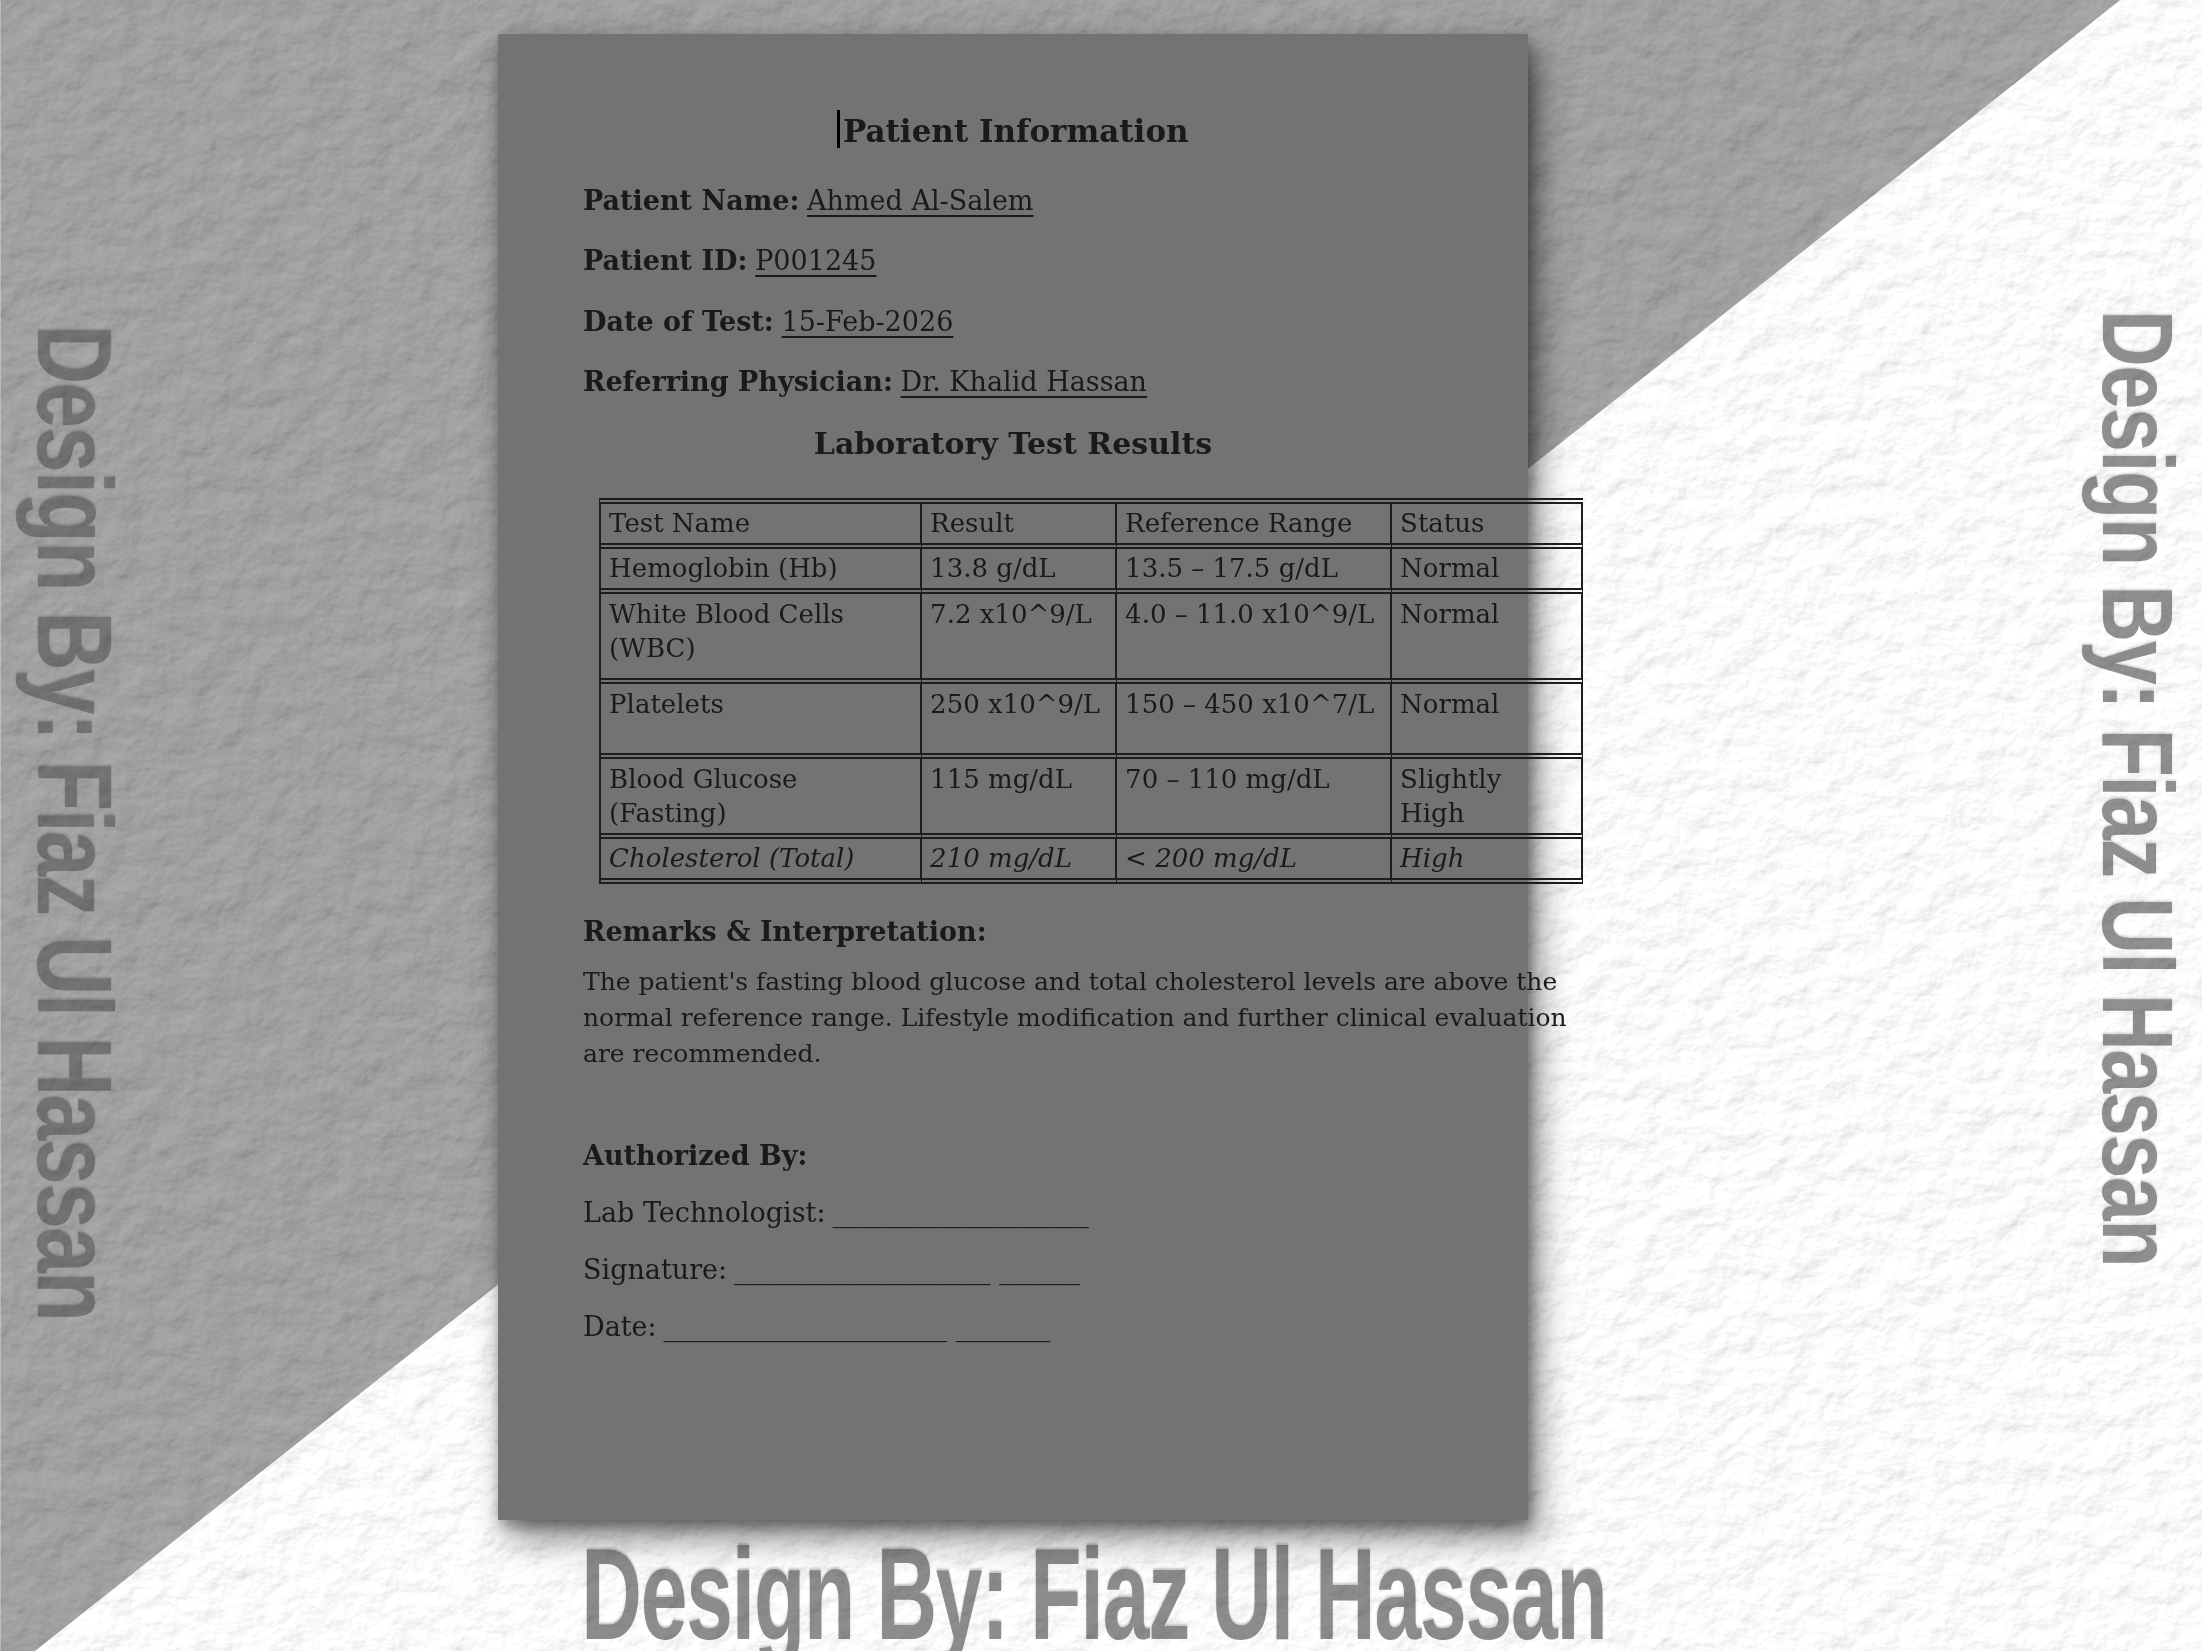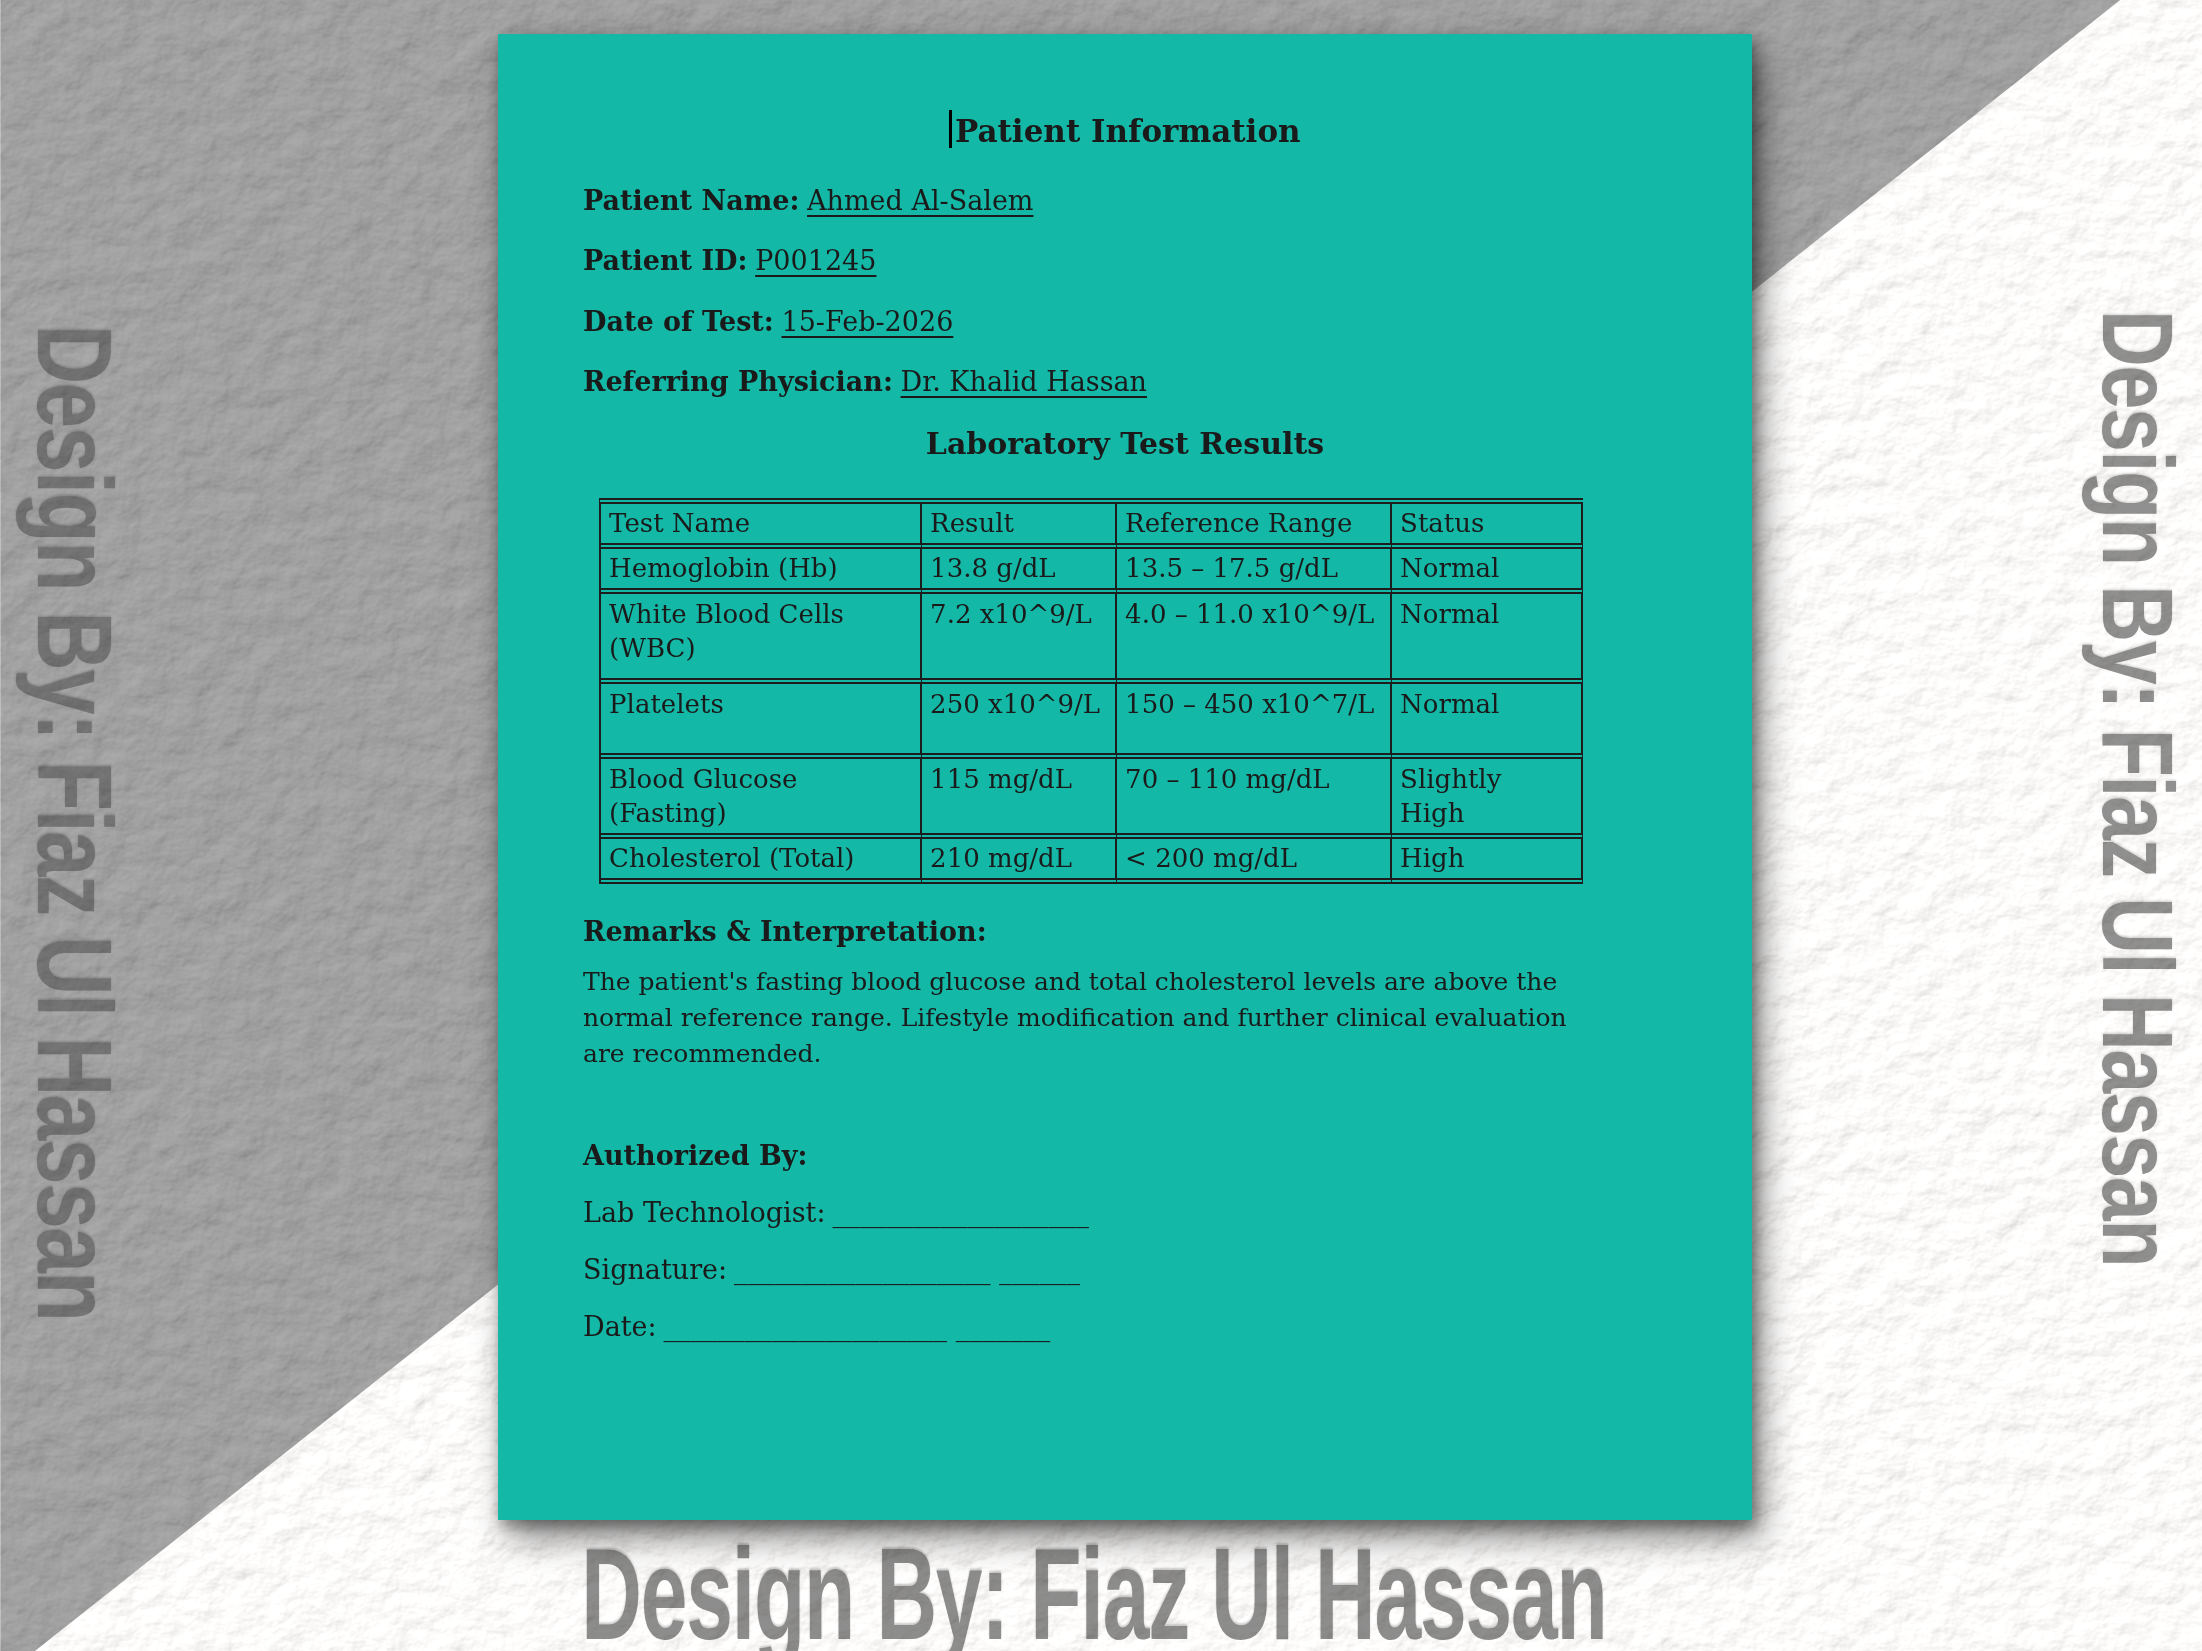--- a/index.html
+++ b/index.html
@@ -39,22 +39,22 @@
     left:1094px;top:1530px;
     font-size:129px;
     color:#8d8d8d;
     transform:translateX(-50%) scaleX(0.65);transform-origin:50% 0;
     text-shadow:0 1.7px 1.7px rgba(255,255,255,0.35), 0 -1.7px 2.6px rgba(0,0,0,0.2);
   }
 
   
   .page{
     position:absolute;z-index:3;
-    left:498px;top:34px;width:1254px;height:1486px;
-    background:#14b8a6;
+    left:498px;top:34px;width:1030px;height:1486px;
+    background:#737373;
     box-shadow:10.3px 17px 33px rgba(0,0,0,0.5), 3.4px 6.9px 12px rgba(0,0,0,0.3);
     box-sizing:border-box;
     padding:76px 85px 0 85px;
   }
   .doc-title{
     text-align:center;font-size:31px;font-weight:bold;line-height:40px;
     margin:0 0 31px 0;
   }
   .caret{
     display:inline-block;width:3px;height:38px;background:#000;
@@ -86,21 +86,21 @@
     white-space:pre-line;
     line-height:34px;
     overflow:hidden;
   }
   table.lab th{font-weight:normal;}
   tr.r0 th{height:34px;}
   tr.r1 td{height:34px;}
   tr.r2 td{height:79px;}
   tr.r3 td{height:64px;}
   tr.r4 td{height:65px;}
-  tr.r5 td{height:33px;}
+  tr.r5 td{height:33px;font-style:italic;}
   .remarks-h{font-size:27px;font-weight:bold;line-height:38px;margin:29px 0 0 0;}
   .remarks-p{font-size:25px;line-height:36px;margin:13.8px 0 0 0;width:1011px;}
   .auth-h{font-size:27px;font-weight:bold;line-height:38px;margin:65px 0 0 0;}
   .sig{font-size:27px;line-height:38px;margin:19px 0 0 0;}
   .sig .blank{margin-left:6.9px;letter-spacing:0;}
 </style>
 </head>
 <body>
 
 <svg class="bg" width="2203" height="1652" viewBox="0 0 2560 1920" aria-hidden="true">

